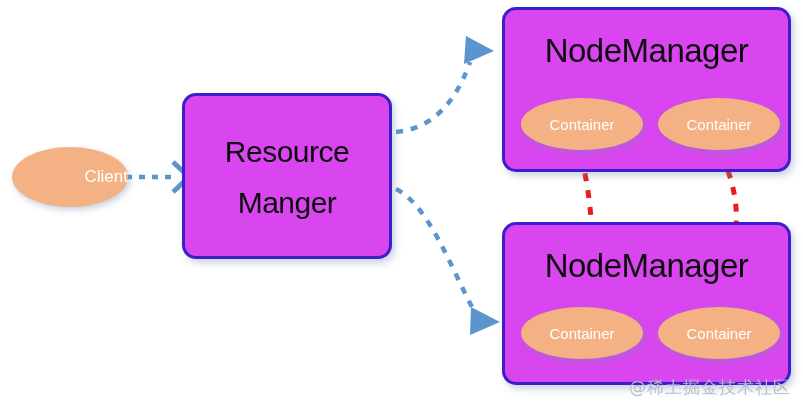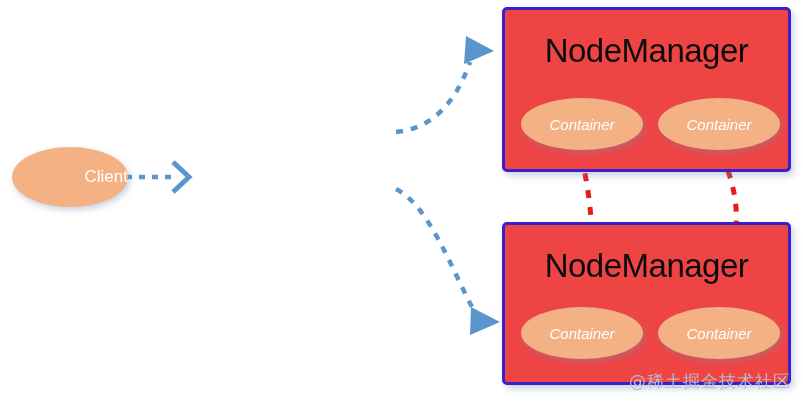--- a/index.html
+++ b/index.html
@@ -19,23 +19,23 @@
   }
   #diagram-svg {
     position: absolute;
     left: 0;
     top: 0;
     width: 803px;
     height: 405px;
   }
   .node-box {
     position: absolute;
-    background: #ef4444;
+    background: #d946ef;
     border: 3px solid #3A1FCB;
-    border-radius: 5px;
+    border-radius: 14px;
     box-sizing: border-box;
     box-shadow: 3px 4px 7px rgba(120,140,175,0.38);
   }
   .box-title {
     position: absolute;
     left: 0;
     right: 0;
     text-align: center;
     color: #0c0c0c;
     font-family: "Liberation Sans", sans-serif;
@@ -92,32 +92,32 @@
 
   #client-ellipse {
     left: 12px;
     top: 147px;
     width: 116px;
     height: 60px;
     justify-content: flex-end;
   }
   #client-ellipse .ellipse-label { font-size: 17px; }
 
-  .container-ellipse { width: 122px; height: 52px; font-style: italic; }
+  .container-ellipse { width: 122px; height: 52px; }
   .container-ellipse .ellipse-label { font-size: 15px; }
 
   #nm-top-container-1 { left: 16px; top: 88px; }
   #nm-top-container-2 { left: 153px; top: 88px; }
   #nm-bottom-container-1 { left: 16px; top: 82px; }
   #nm-bottom-container-2 { left: 153px; top: 82px; }
 
   #watermark {
     position: absolute;
     right: 12px;
-    bottom: 12px;
+    bottom: 6px;
     font-size: 17px;
     color: #b9bfca;
     font-family: "DejaVu Sans", sans-serif;
     letter-spacing: 1px;
     white-space: nowrap;
   }
 </style>
 </head>
 <body>
 
@@ -148,20 +148,26 @@
     <g>
       <path d="M 709 290 C 748 245 740 190 718 148" fill="none" stroke="#E81C1C" stroke-width="5" stroke-dasharray="8 9" stroke-linecap="butt"></path>
       <polyline points="703,152 713,131 730,139" fill="none" stroke="#E81C1C" stroke-width="6" stroke-linejoin="miter" stroke-linecap="butt"></polyline>
     </g>
   </svg>
 
   <div class="ellipse" id="client-ellipse">
     <span class="ellipse-label">Client</span>
   </div>
 
+  <div class="node-box" id="rm-box">
+    <div id="rm-label">
+      <div>Resource</div>
+      <div>Manger</div>
+    </div>
+  </div>
 
   <div class="node-box" id="nm-top-box">
     <div class="box-title" id="nm-top-title">NodeManager</div>
 
     <div class="ellipse container-ellipse" id="nm-top-container-1">
       <span class="ellipse-label">Container</span>
     </div>
 
     <div class="ellipse container-ellipse" id="nm-top-container-2">
       <span class="ellipse-label">Container</span>

